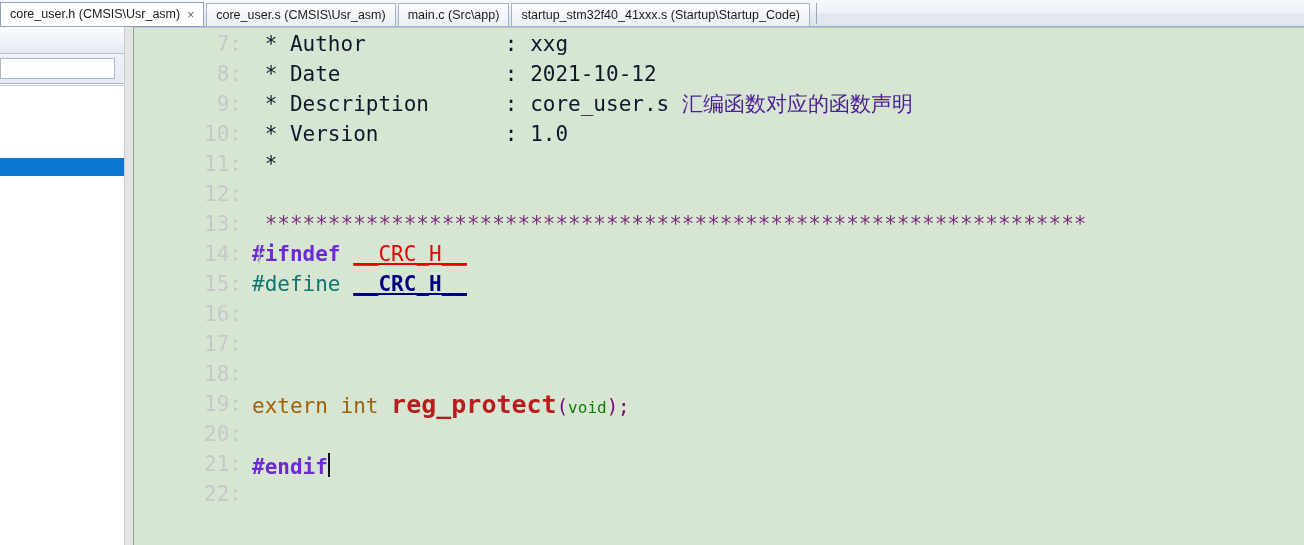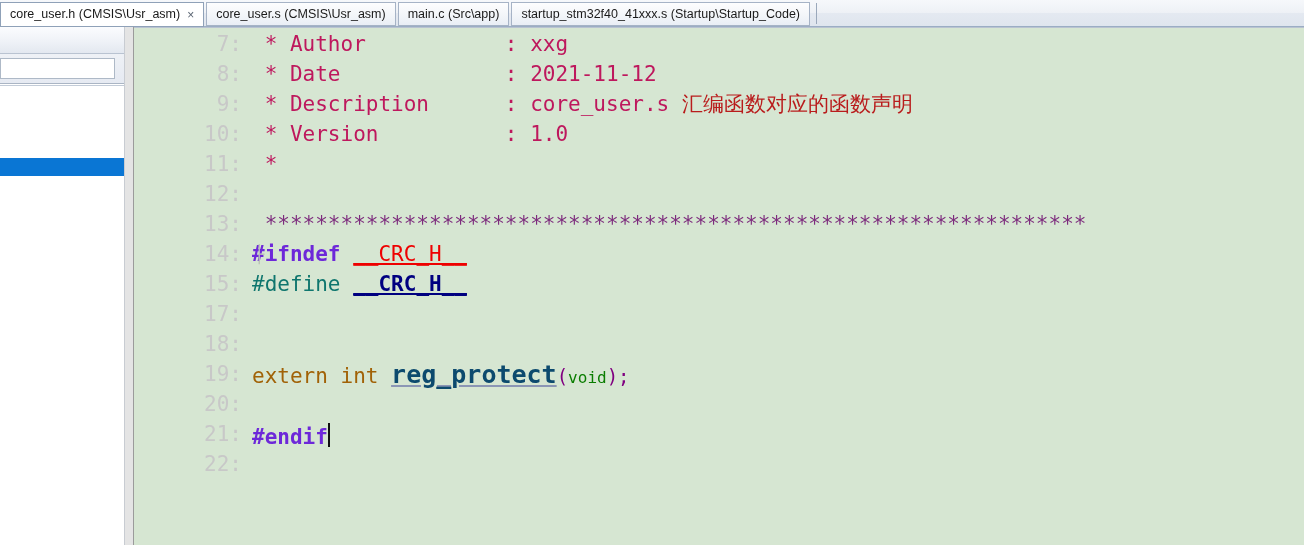--- a/index.html
+++ b/index.html
@@ -29,21 +29,21 @@
     height: 27px;
     background: linear-gradient(to bottom, #f6f8fb 0%, #eef1f6 48%, #e4e9f1 52%, #dfe5ee 100%);
     border-bottom: 1px solid #9badc4;
     box-sizing: border-box;
   }
   .tabs {
     position: absolute;
     left: 0; top: 0;
     height: 27px;
     display: flex;
-    align-items: flex-start;
+    align-items: flex-end;
     border-radius: 6px;
   }
   .tab {
     height: 24px;
     margin-top: 2px;
     display: flex;
     align-items: center;
     padding: 0 9px;
     box-sizing: border-box;
     font-size: 12.5px;
@@ -196,37 +196,36 @@
     user-select: none;
   }
   .ecode {
     font-size: 21px;
     font-family: "DejaVu Sans Mono", monospace;
     white-space: pre;
     display: flex;
     align-items: baseline;
     overflow: visible;
   }
-  .tok-comment { color: #be185d; }
+  .tok-comment { color: #0f172a; }
   .tok-comment-cn {
-    color: #b91c1c;
+    color: #4c1d95;
     font-family: "DejaVu Sans", sans-serif;
     font-size: 21px;
   }
   .tok-stars { color: #7d2c7d; letter-spacing: 0px; }
   .tok-pp-navy { color: #6d28d9; font-weight: bold; }
   .tok-pp-green { color: #0f766e; }
   .tok-macro-red { color: #ee0000; text-decoration: underline; }
   .tok-macro-navy { color: #000080; font-weight: bold; text-decoration: underline; }
   .tok-keyword { color: #a16207; }
   .tok-func {
-    color: #0c4a6e;
+    color: #b91c1c;
     font-weight: bold;
     font-size: 25px;
-    text-decoration: underline;
     text-decoration-color: rgba(0,0,128,0.35);
   }
   .tok-paren { color: #800080; font-size: 19px; }
   .tok-void { color: #0a7d00; font-size: 16px; }
   .caret {
     display: inline-block;
     width: 2px;
     height: 24px;
     background: #111;
     vertical-align: middle;
@@ -294,28 +293,29 @@
           <div class="lp-rowlabel"></div>
         </div>
       </div>
   </div>
 
   <div class="splitter"></div>
 
   <div class="editor">
     <div class="editor-inner" id="editor-lines">
         <div class="eline eline-wrap"><div class="lnum">7:</div><div class="ecode"><span class="tok-comment"> * Author           : xxg</span></div></div>
-        <div class="eline eline-wrap"><div class="lnum">8:</div><div class="ecode"><span class="tok-comment"> * Date             : 2021-11-12</span></div></div>
+        <div class="eline eline-wrap"><div class="lnum">8:</div><div class="ecode"><span class="tok-comment"> * Date             : 2021-10-12</span></div></div>
         <div class="eline eline-wrap"><div class="lnum">9:</div><div class="ecode"><span class="tok-comment"> * Description      : core_user.s </span><span class="tok-comment-cn">汇编函数对应的函数声明</span></div></div>
         <div class="eline eline-wrap"><div class="lnum">10:</div><div class="ecode"><span class="tok-comment"> * Version          : 1.0</span></div></div>
         <div class="eline eline-wrap"><div class="lnum">11:</div><div class="ecode"><span class="tok-comment"> *</span></div></div>
         <div class="eline eline-wrap"><div class="lnum">12:</div><div class="ecode"><span class="tok-comment"></span></div></div>
         <div class="eline eline-wrap"><div class="lnum">13:</div><div class="ecode"><span class="tok-stars"> *****************************************************************</span></div></div>
         <div class="eline eline-wrap"><div class="lnum">14:</div><div class="ecode"><span class="tok-pp-navy">#ifndef</span><span> </span><span class="tok-macro-red">__CRC_H__</span></div><span class="fold-bracket">├</span></div>
         <div class="eline eline-wrap"><div class="lnum">15:</div><div class="ecode"><span class="tok-pp-green">#define</span><span> </span><span class="tok-macro-navy">__CRC_H__</span></div></div>
+        <div class="eline eline-wrap"><div class="lnum">16:</div><div class="ecode"><span></span></div></div>
         <div class="eline eline-wrap"><div class="lnum">17:</div><div class="ecode"><span></span></div></div>
         <div class="eline eline-wrap"><div class="lnum">18:</div><div class="ecode"><span></span></div></div>
         <div class="eline eline-wrap"><div class="lnum">19:</div><div class="ecode"><span class="tok-keyword">extern int </span><span class="tok-func">reg_protect</span><span class="tok-paren">(</span><span class="tok-void">void</span><span class="tok-paren">);</span></div></div>
         <div class="eline eline-wrap"><div class="lnum">20:</div><div class="ecode"><span></span></div></div>
         <div class="eline eline-wrap"><div class="lnum">21:</div><div class="ecode"><span class="tok-pp-navy">#endif</span><span class="caret"></span></div></div>
         <div class="eline eline-wrap"><div class="lnum">22:</div><div class="ecode"><span></span></div></div>
       </div>
   </div>
 
 </div>

